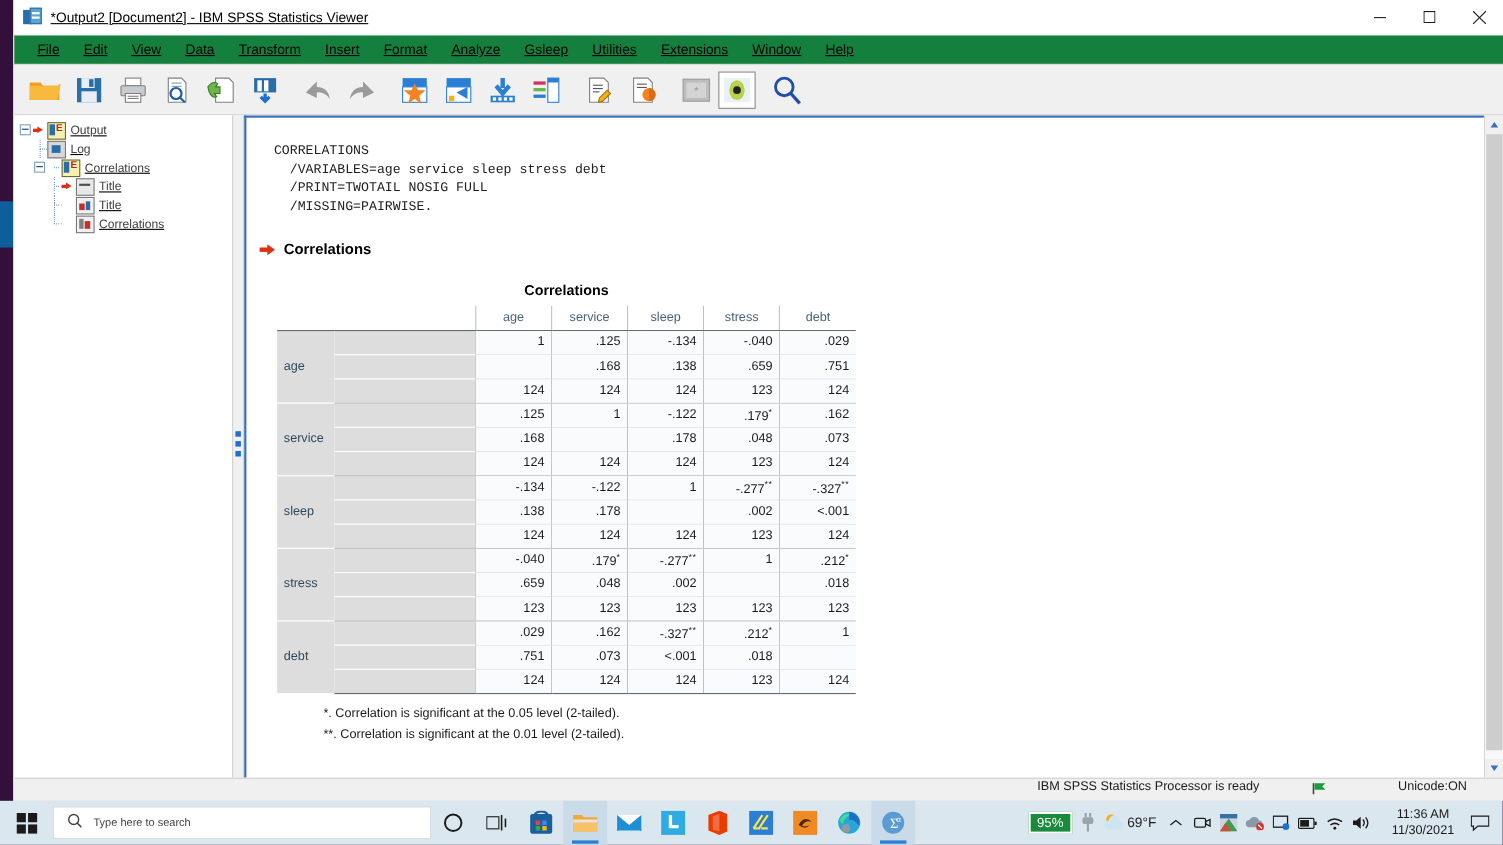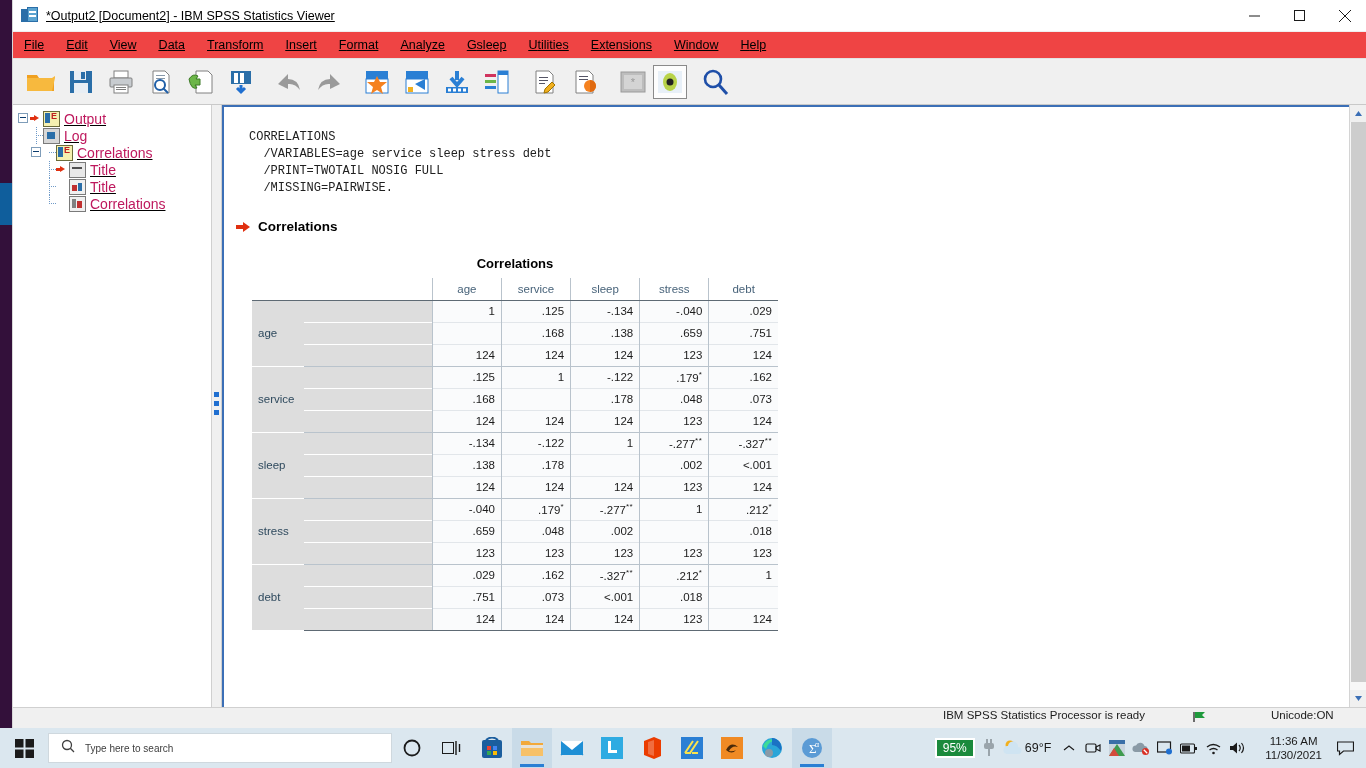--- a/index.html
+++ b/index.html
@@ -24,21 +24,21 @@
   #app-icon{width:17px;height:17px;margin-left:8px;position:relative;flex:0 0 auto;}
   #app-icon .b1{position:absolute;left:0;top:2px;width:8px;height:13px;background:#2a6ea8;}
   #app-icon .b2{position:absolute;left:6px;top:0px;width:11px;height:15px;background:#5ba3d0;border:1px solid #2a6ea8;box-sizing:border-box;}
   #app-icon .b3{position:absolute;left:8px;top:4px;width:7px;height:2px;background:#ffffff;}
   #app-icon .b4{position:absolute;left:8px;top:8px;width:7px;height:2px;background:#ffffff;}
   #title-text{font-size:12.5px;color:#000;margin-left:8px;white-space:nowrap;}
   #window-controls{position:absolute;right:0;top:0;height:31px;display:flex;}
   .win-btn{width:45px;height:31px;display:flex;align-items:center;justify-content:center;}
   .win-btn svg{display:block;}
   
-  #menu-bar{height:26px;background:#ef4444;display:flex;align-items:center;padding-left:0;
+  #menu-bar{height:26px;background:#15803d;display:flex;align-items:center;padding-left:10px;
     border-bottom:1px solid #e3e3e3;}
   .menu-item{font-size:12.5px;color:#000;padding:3px 11px;white-space:nowrap;cursor:default;}
   .menu-item u{text-decoration:underline;}
   
   #toolbar{height:45px;background:#f0f0f0;display:flex;align-items:center;padding-left:8px;
     border-bottom:1px solid #c9c9c9;}
   .tb-btn{width:40px;height:40px;display:flex;align-items:center;justify-content:center;position:relative;}
   .tb-sep{width:8px;}
   .tb-btn.framed{border:1px solid #8a8a8a;background:#fdfdfd;width:32px;height:32px;}
   
@@ -78,21 +78,21 @@
   .ticon.log{background:#d7d7d7;border:1px solid #7a7a7a;}
   .ticon.log::after{content:"";position:absolute;left:3px;top:3px;width:8px;height:7px;background:#2a6ea8;}
   .ticon.title{background:#e8e8e8;border:1px solid #7a7a7a;}
   .ticon.title::after{content:"";position:absolute;left:2px;top:4px;width:10px;height:2px;background:#505050;}
   .ticon.notes{background:#f0f0f0;border:1px solid #7a7a7a;}
   .ticon.notes::before{content:"";position:absolute;left:2px;top:5px;width:5px;height:6px;background:#c03030;}
   .ticon.notes::after{content:"";position:absolute;left:8px;top:3px;width:4px;height:8px;background:#2a6ea8;}
   .ticon.corr{background:#f0f0f0;border:1px solid #7a7a7a;}
   .ticon.corr::before{content:"";position:absolute;left:2px;top:2px;width:4px;height:9px;background:#808080;}
   .ticon.corr::after{content:"";position:absolute;left:7px;top:4px;width:5px;height:7px;background:#c03030;}
-  .tlabel{font-size:14px;color:#be185d;}
+  .tlabel{font-size:11px;color:#404040;}
   
   #output-scroll{position:absolute;left:0;top:0;right:0;bottom:0;overflow:hidden;padding:10px 0 0 0;}
   #syntax-block{font-family:"Liberation Mono", monospace;font-size:12px;color:#202020;line-height:17px;
      padding-left:25px;white-space:pre;}
   #corr-heading{display:flex;align-items:center;margin:22px 0 0 12px;}
   #corr-heading .ar{width:14px;height:10px;position:relative;margin-right:8px;}
   #corr-heading .ar::before{content:"";position:absolute;left:0;top:3px;width:8px;height:4px;background:#e03010;}
   #corr-heading .ar::after{content:"";position:absolute;left:7px;top:0;width:0;height:0;
      border-top:5px solid transparent;border-bottom:5px solid transparent;border-left:7px solid #e03010;}
   #corr-heading .txt{font-size:13.5px;font-weight:bold;color:#000;}
@@ -570,20 +570,24 @@
                 <tr class="lastrow">
                   <td class="statcell"></td>
                   <td class="num">124</td>
                   <td class="num">124</td>
                   <td class="num">124</td>
                   <td class="num">123</td>
                   <td class="num">124</td>
                 </tr>
               </tbody>
           </table>
+          <div id="footnotes">
+            <div>*. Correlation is significant at the 0.05 level (2-tailed).</div>
+            <div>**. Correlation is significant at the 0.01 level (2-tailed).</div>
+          </div>
         </div>
 
       </div>
     </div>
 
     <div id="scroll-col">
       <div class="sb-arrow">
         <svg width="9" height="7" viewBox="0 0 9 7">
             <path d="M4.5 1 L8 6 H1 Z" fill="#3b6fb6"></path>
           </svg>

